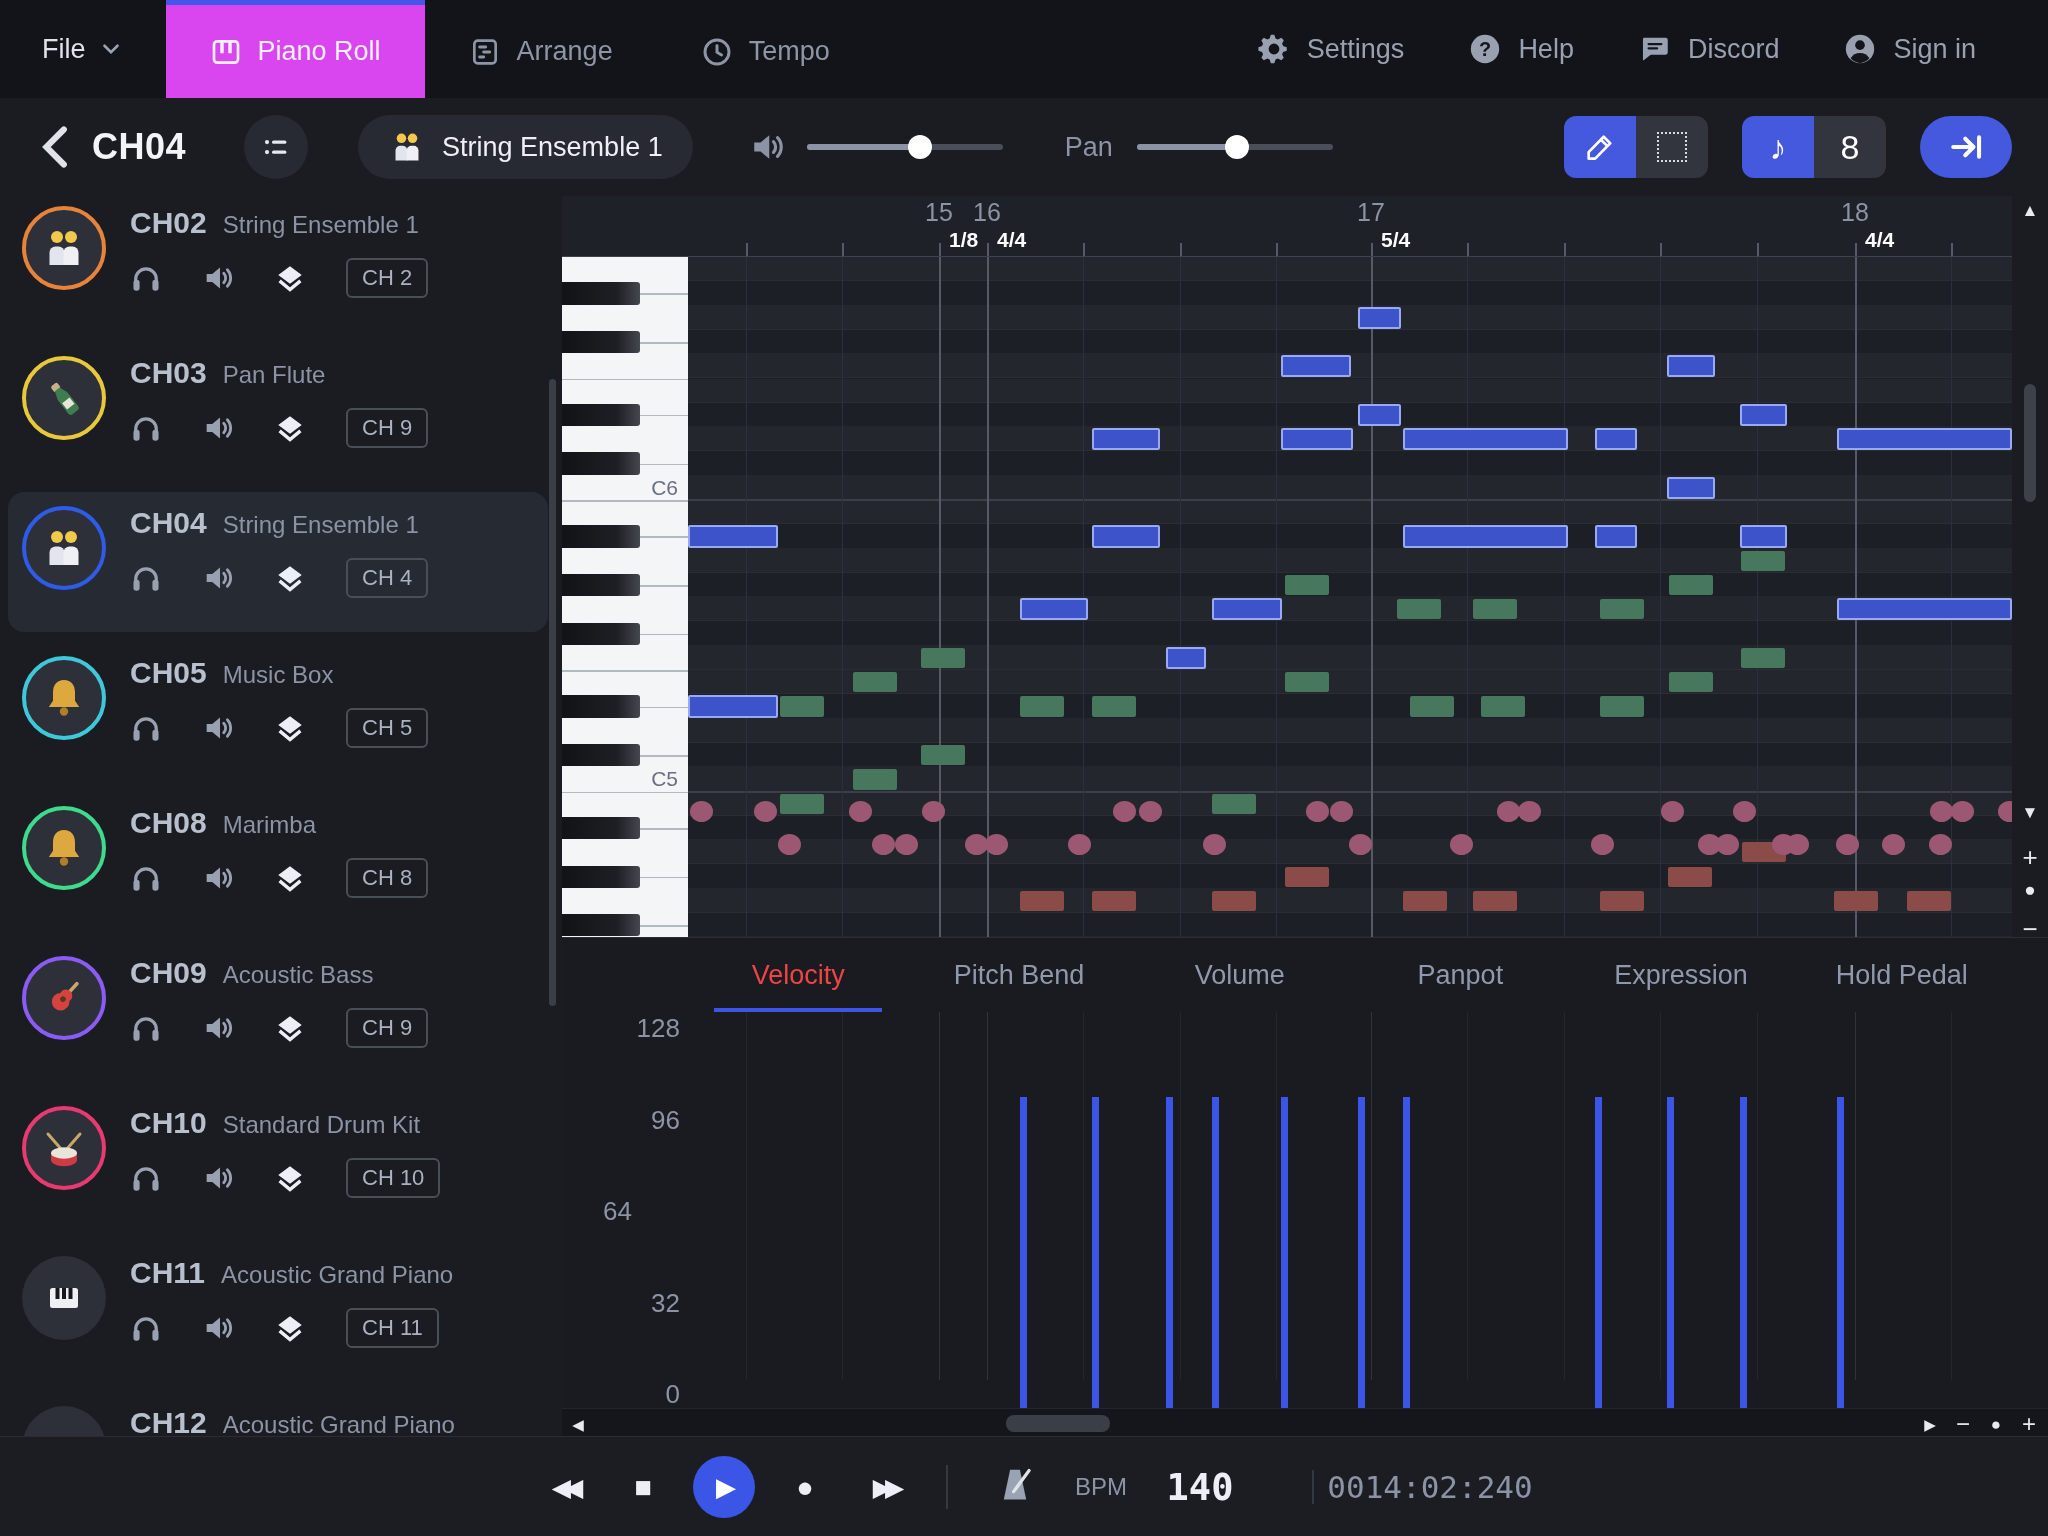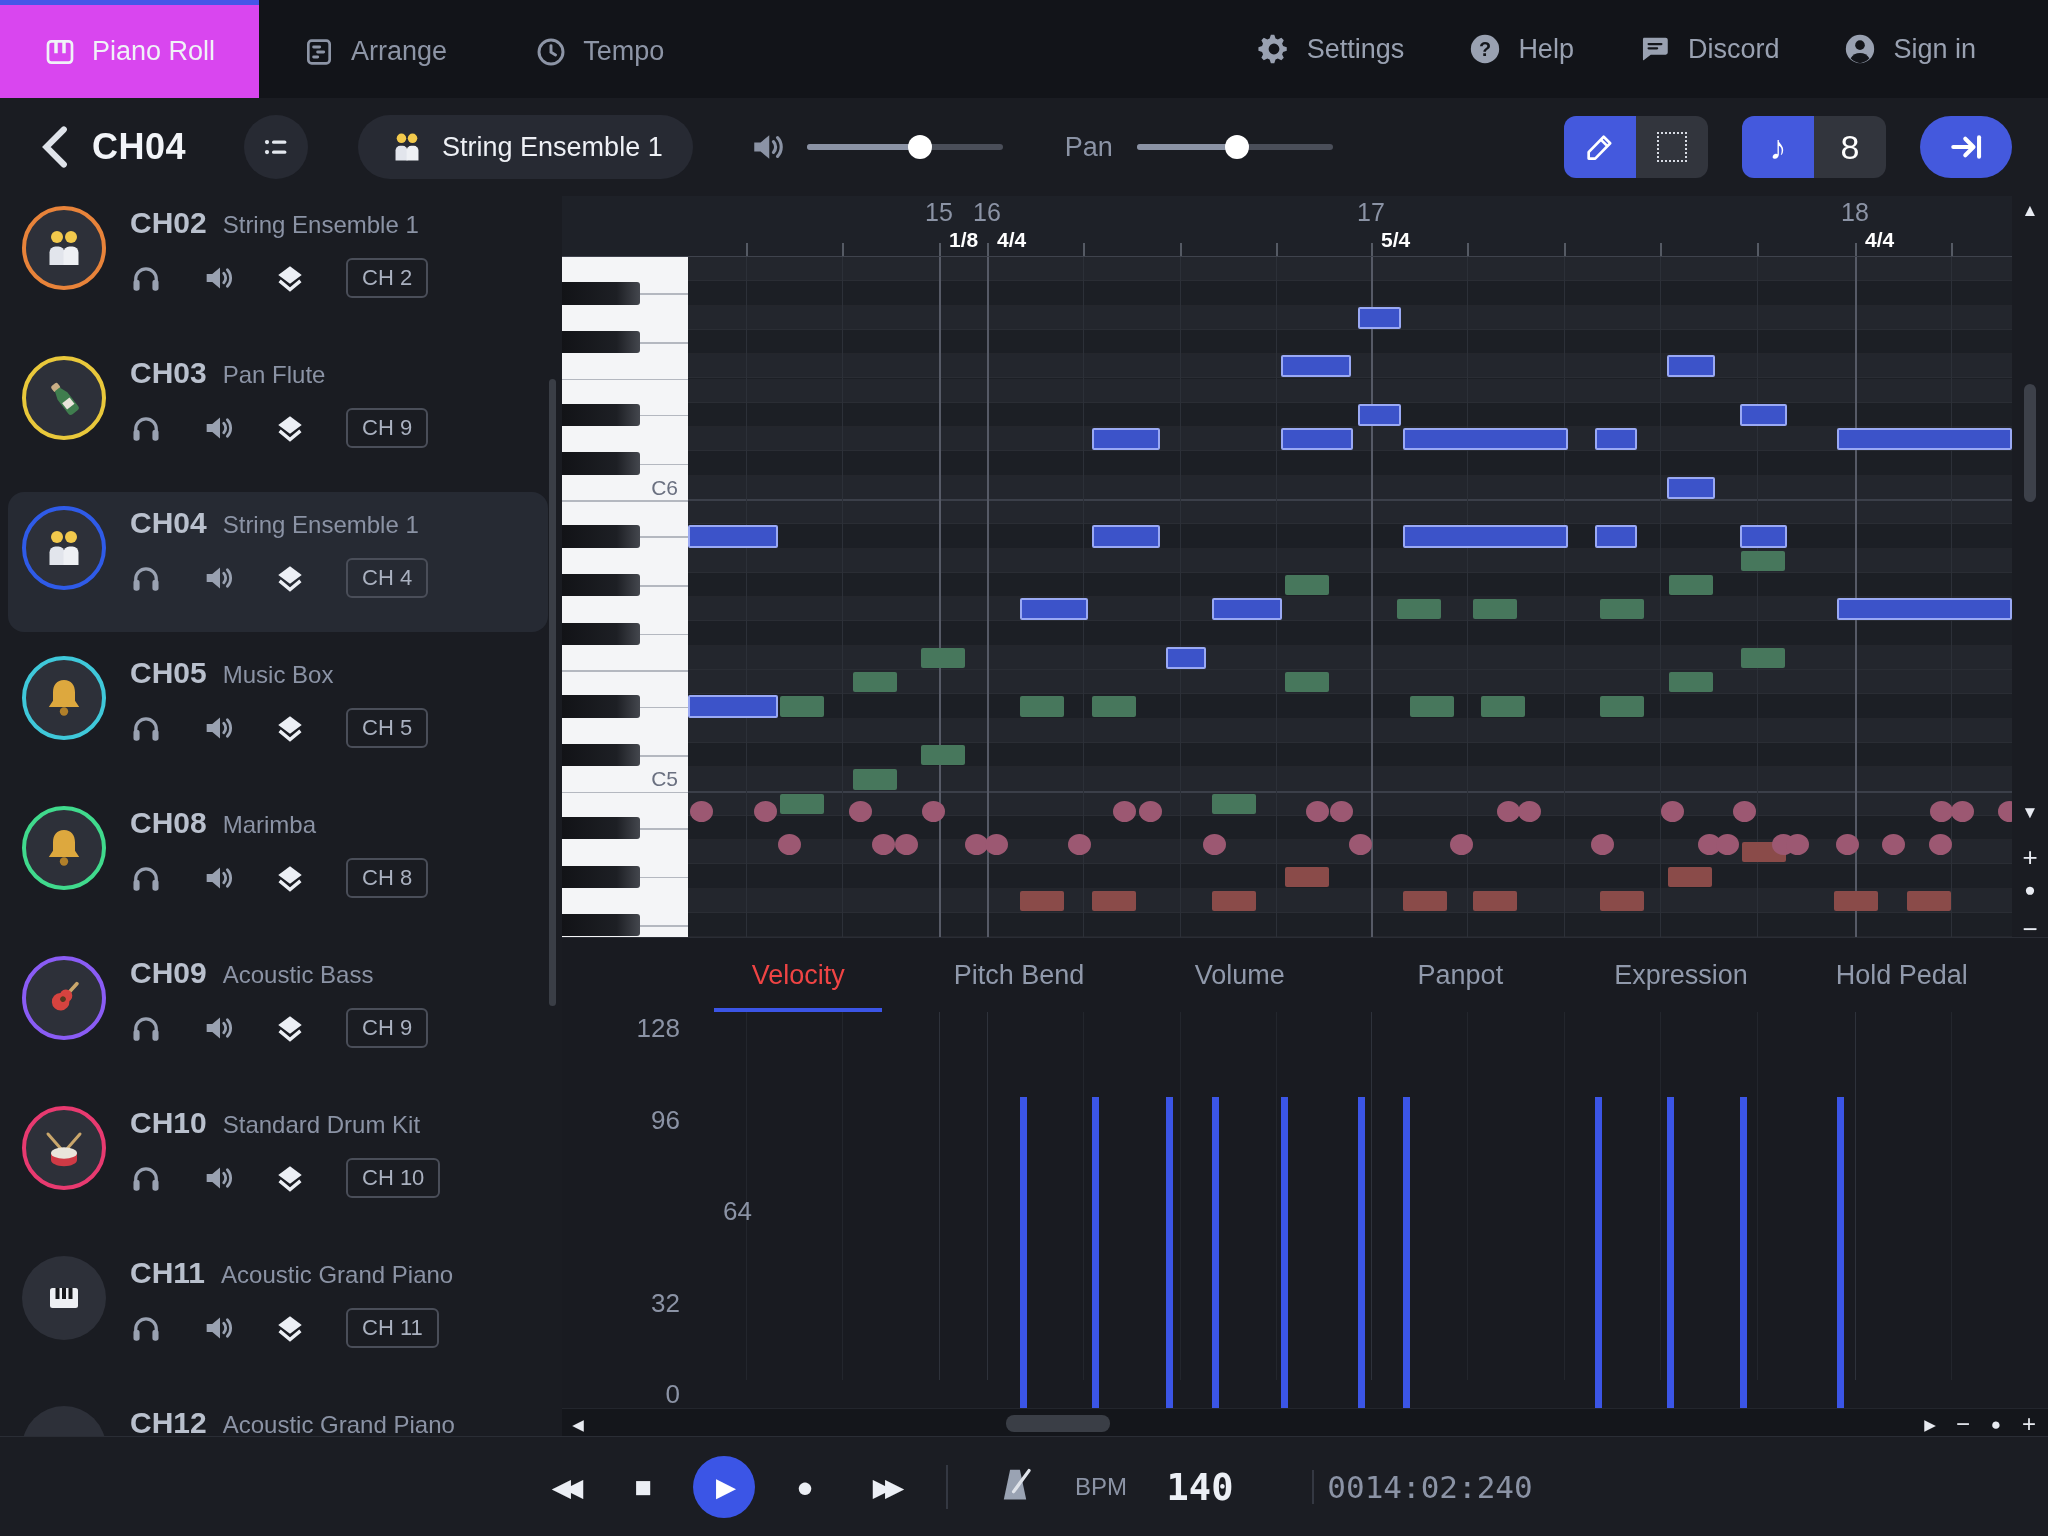--- a/index.html
+++ b/index.html
@@ -117,20 +117,28 @@
   .tpsep{position:absolute;top:50%;transform:translate(-50%,-50%);width:2px;height:44px;background:#343842;}
   .playbtn{width:62px;height:62px;border-radius:50%;background:#3b55e6;display:flex;align-items:center;justify-content:center;font-size:26px;color:#fff;padding-left:4px;box-sizing:border-box;}
   .mono{font-family:"DejaVu Sans Mono","Liberation Mono",monospace;}
 </style>
 </head>
 <body>
 
 <div id="app">
 
   <div class="topbar">
+    <div class="filemenu">
+      <span>File</span>
+      <span class="ic">
+          <svg viewBox="0 0 24 24">
+            <path d="M6 9l6 6 6-6" fill="none" stroke="currentColor" stroke-width="2.4" stroke-linecap="round"></path>
+          </svg>
+        </span>
+    </div>
     <div class="tabs" id="navtabs">
         <div class="tab active">
           <span class="ic">
             <svg viewBox="0 0 24 24">
               <rect x="3" y="4" width="18" height="16" rx="2.5" fill="none" stroke="currentColor" stroke-width="2"></rect>
               <path d="M9 4.5v8.5M15 4.5v8.5" stroke="currentColor" stroke-width="2.6"></path>
             </svg>
           </span>
           <span>Piano Roll</span>
         </div>
@@ -770,21 +778,21 @@
         <div class="gvline" style="left: 1002px;"></div>
         <div class="gvline" style="left: 1098px;"></div>
         <div class="gvline" style="left: 1195px;"></div>
         <div class="gvline" style="left: 1389px;"></div>
         <div class="gvline m" style="left: 377px;"></div>
         <div class="gvline m" style="left: 425px;"></div>
         <div class="gvline m" style="left: 809px;"></div>
         <div class="gvline m" style="left: 1293px;"></div>
         <div class="axlabel" style="right: 1368px; top: 90.048px;">128</div>
         <div class="axlabel" style="right: 1368px; top: 181.536px; text-align: right;">96</div>
-        <div class="axlabel" style="right: 1296px; top: 273.024px;">64</div>
+        <div class="axlabel" style="right: 1416px; top: 273.024px;">64</div>
         <div class="axlabel" style="right: 1368px; top: 364.512px;">32</div>
         <div class="axlabel" style="right: 1368px; top: 456px;">0</div>
         <div class="vbar" style="left: 458px; top: 158.664px; height: 311.336px;"></div>
         <div class="vbar" style="left: 530px; top: 158.664px; height: 311.336px;"></div>
         <div class="vbar" style="left: 604px; top: 158.664px; height: 311.336px;"></div>
         <div class="vbar" style="left: 650px; top: 158.664px; height: 311.336px;"></div>
         <div class="vbar" style="left: 719px; top: 158.664px; height: 311.336px;"></div>
         <div class="vbar" style="left: 796px; top: 158.664px; height: 311.336px;"></div>
         <div class="vbar" style="left: 841px; top: 158.664px; height: 311.336px;"></div>
         <div class="vbar" style="left: 1033px; top: 158.664px; height: 311.336px;"></div>

